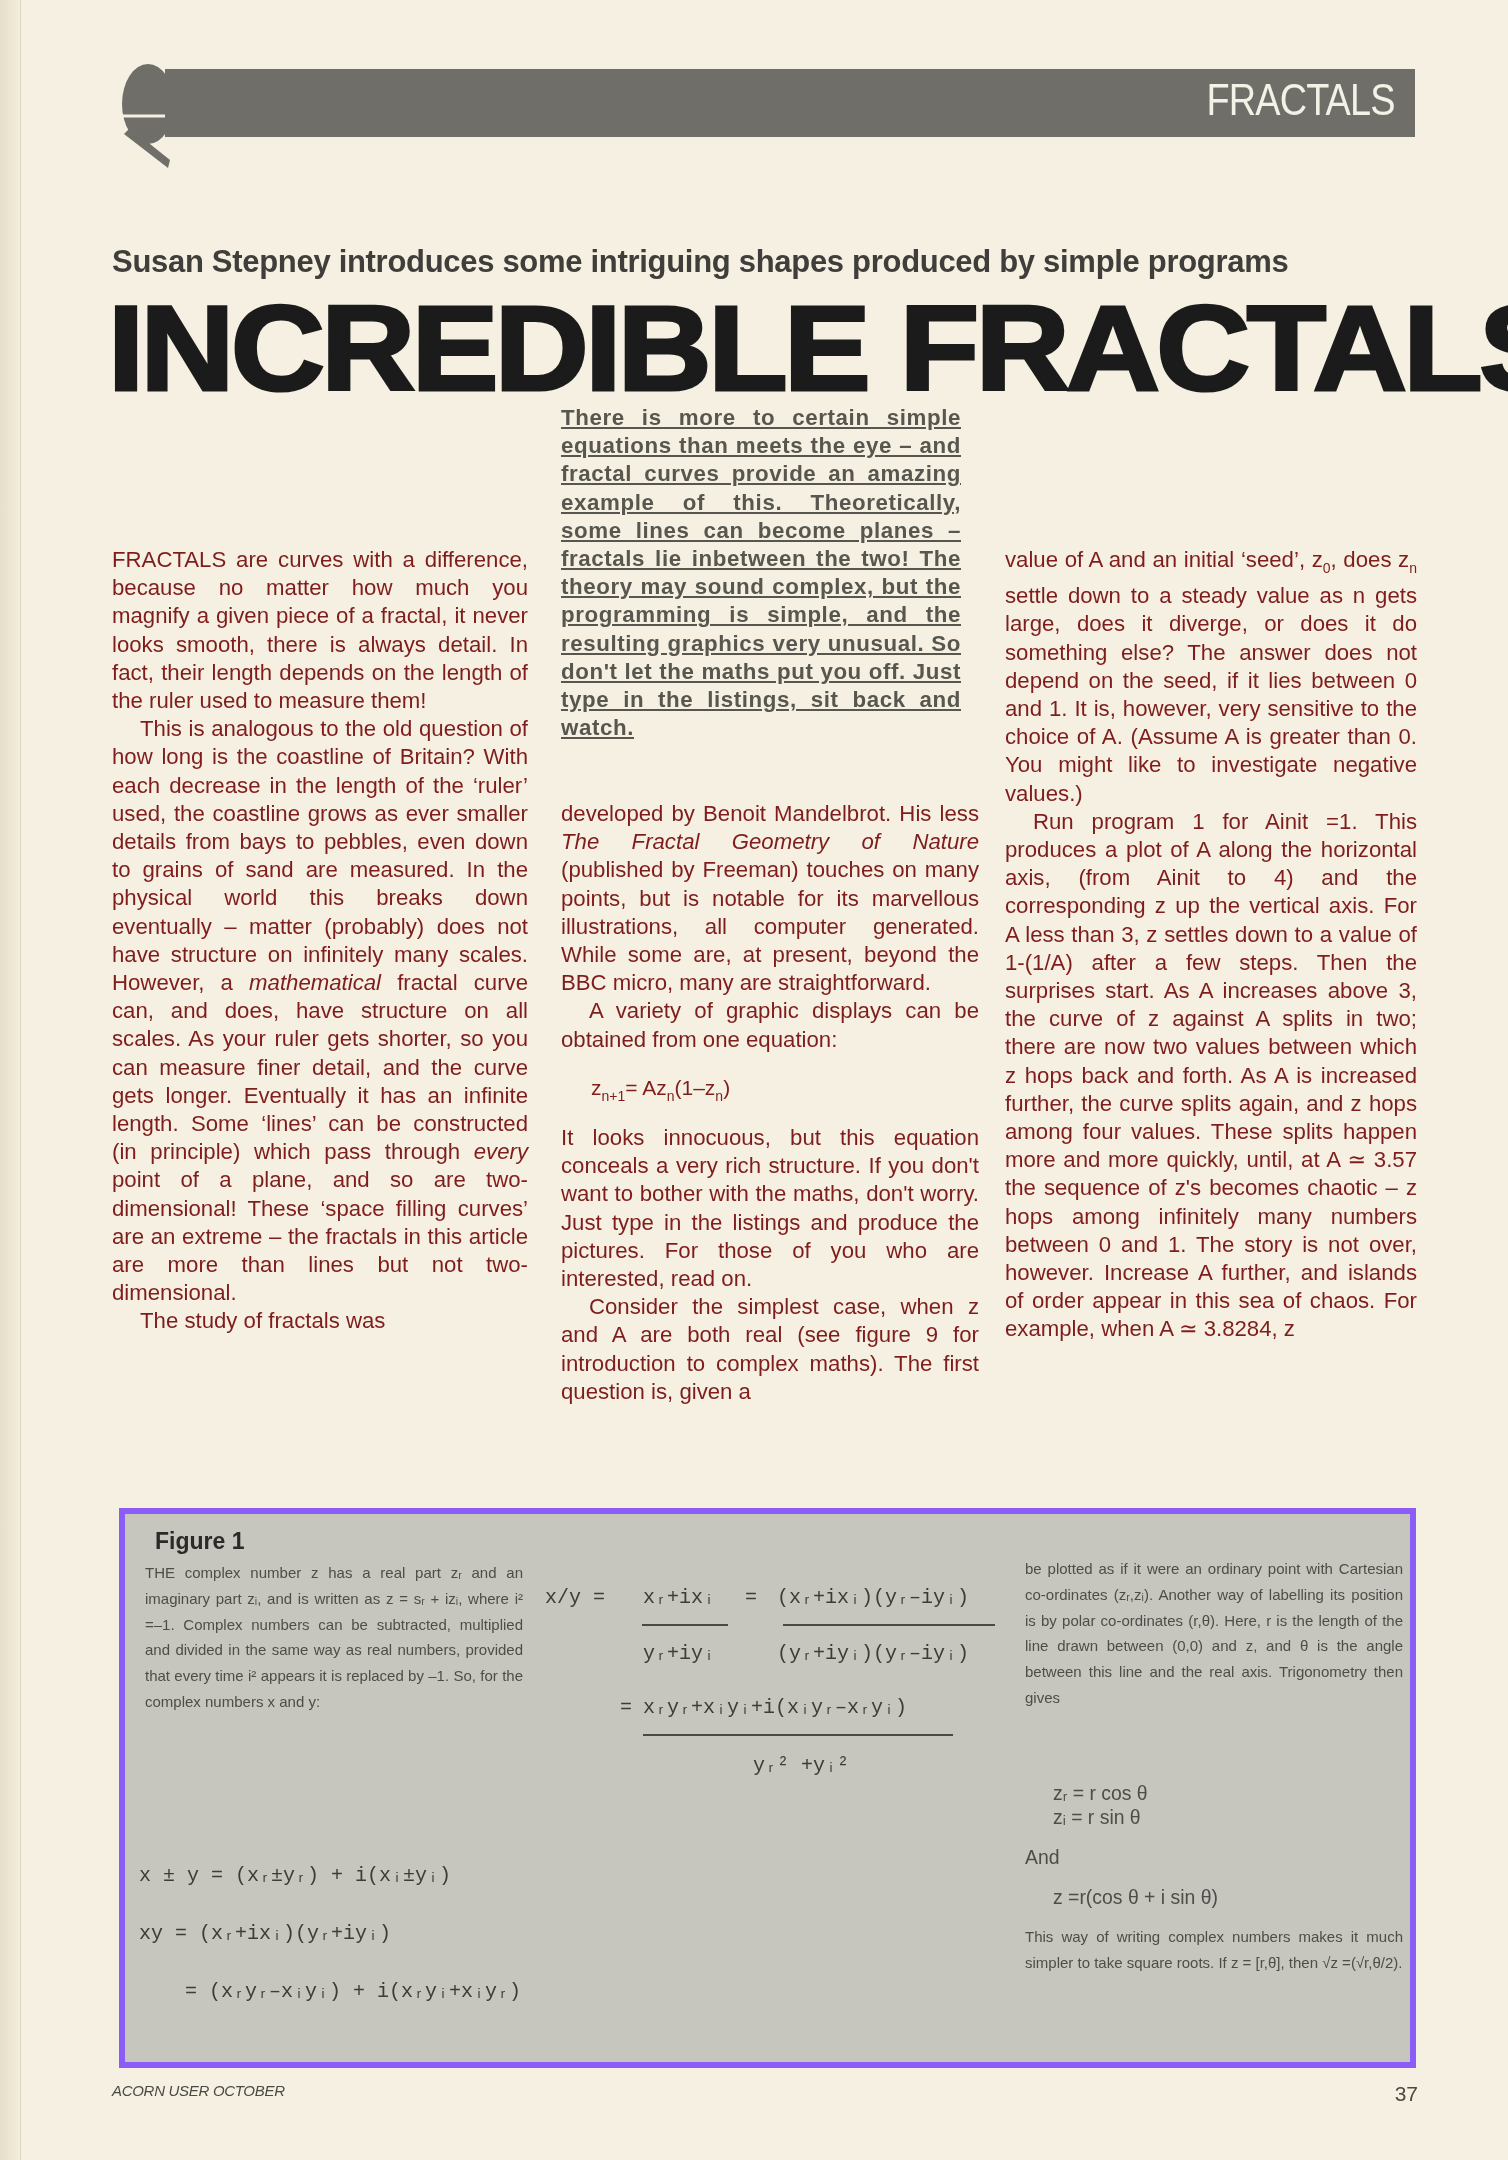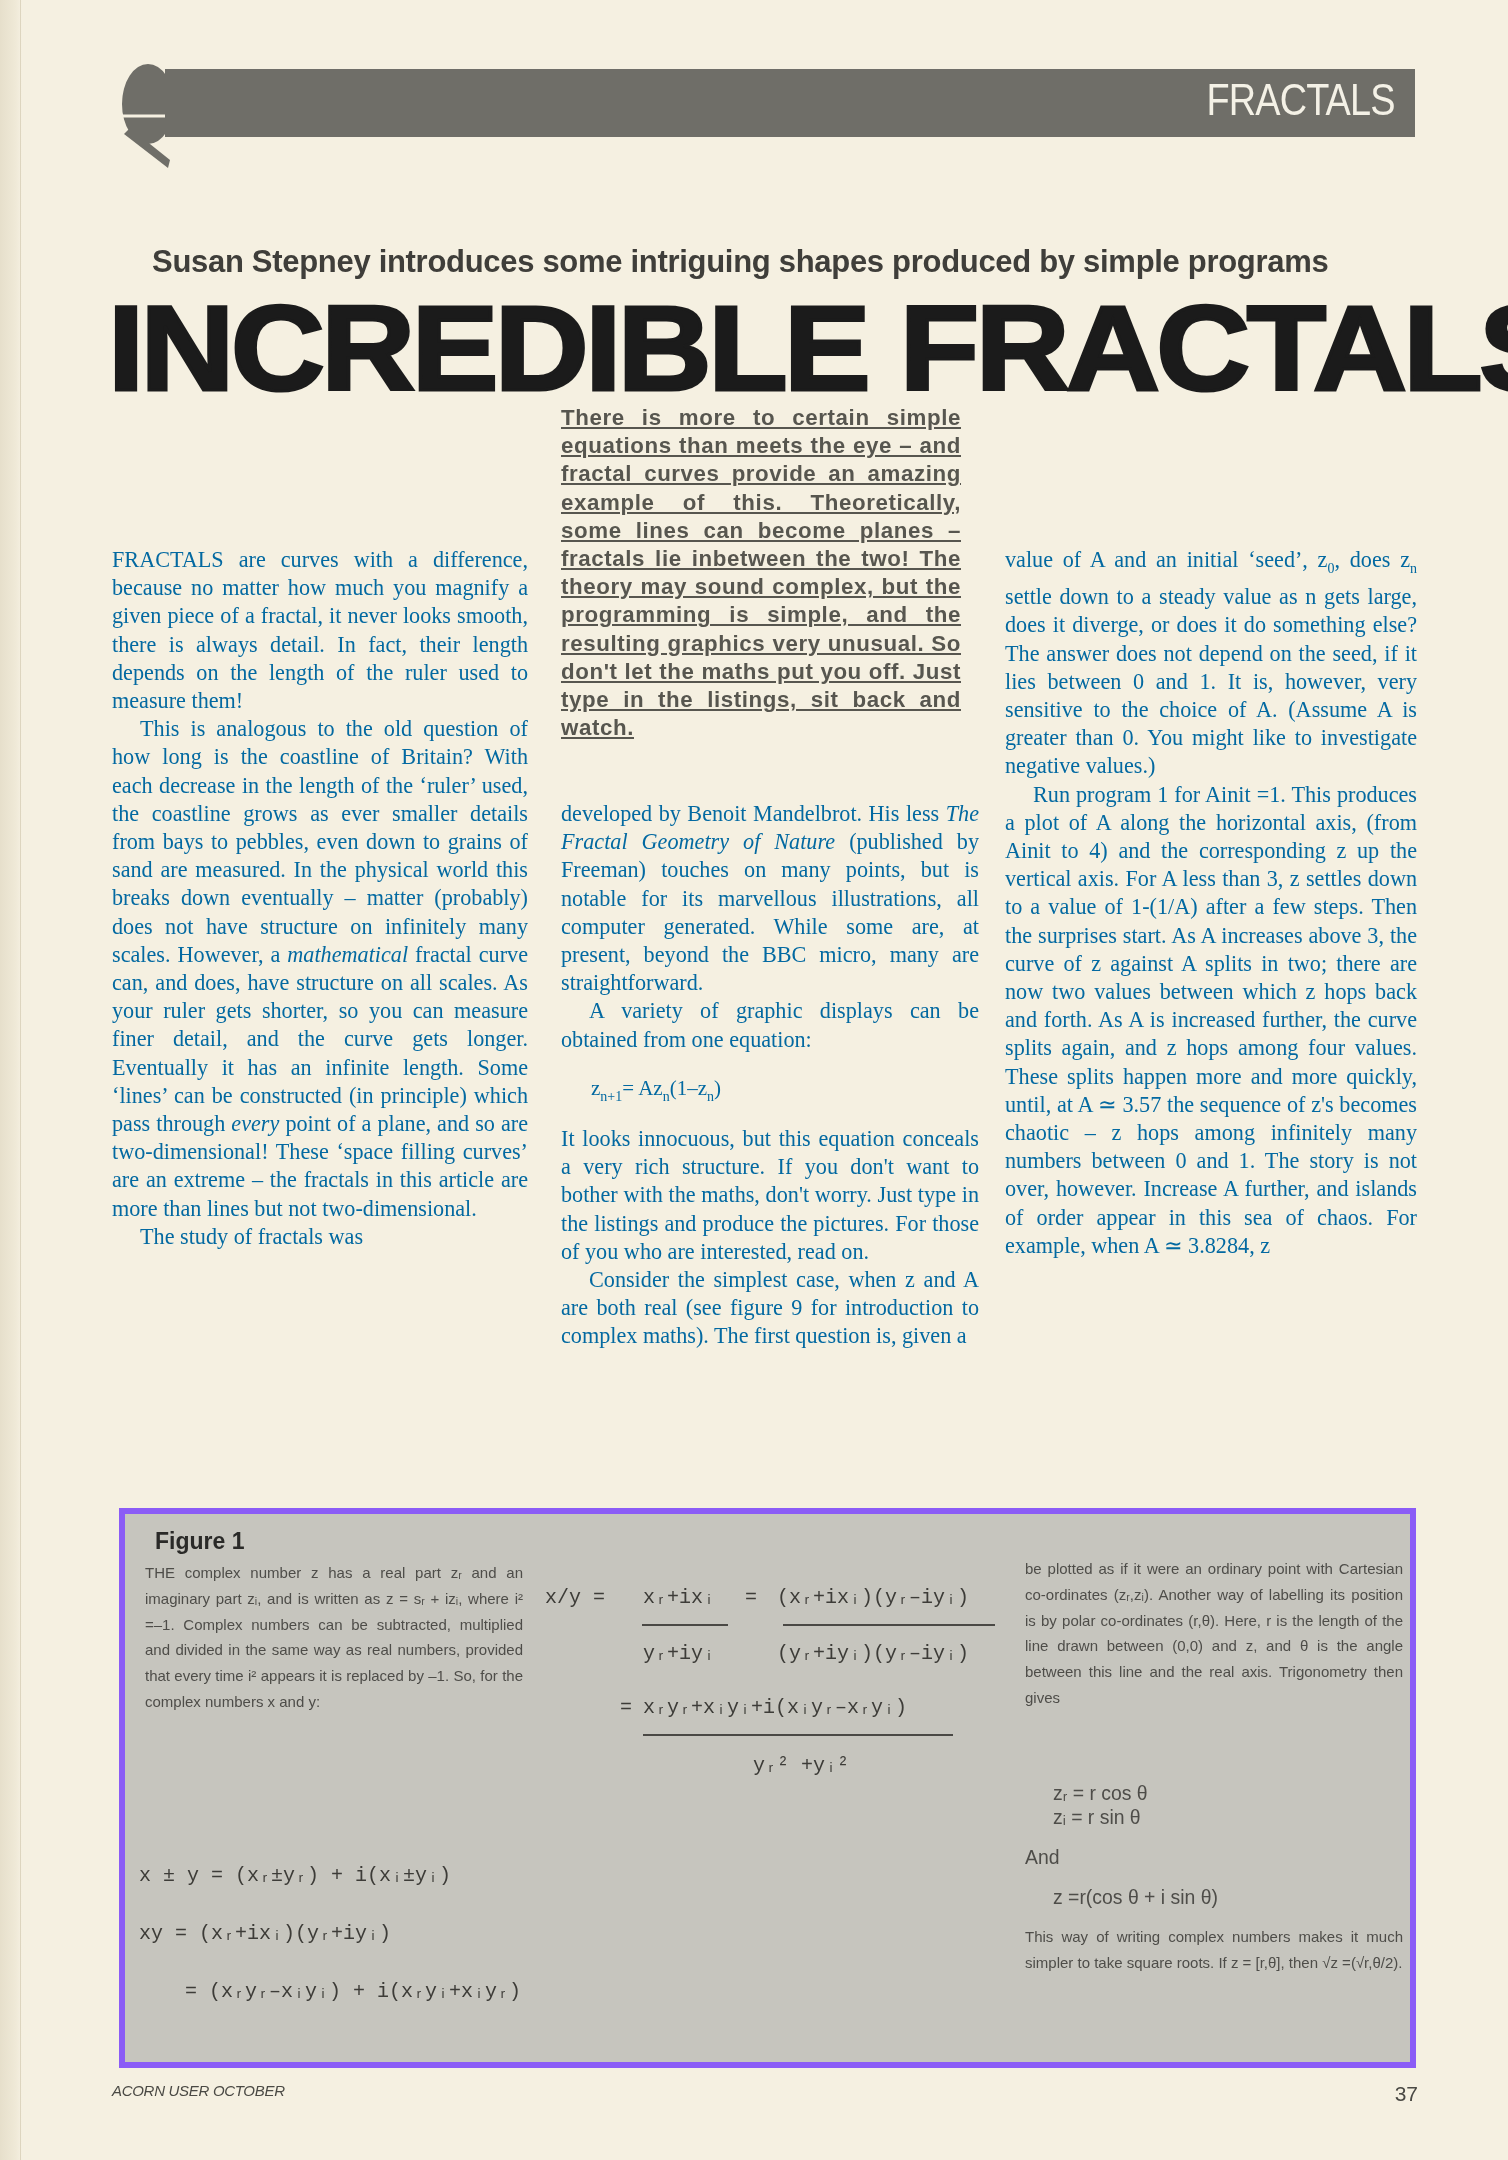--- a/index.html
+++ b/index.html
@@ -26,35 +26,34 @@
     font-family: "Liberation Sans", sans-serif;
     font-size: 44px; color: #f4f1e6; letter-spacing: -1px;
     transform: scaleX(0.86); transform-origin: right center;
   }
   .logo { position: absolute; left: 110px; top: 60px; width: 70px; height: 110px; }
 
   .standfirst {
     position: absolute; left: 112px; top: 244px; width: 1310px;
     font-size: 31px; font-weight: bold; color: #3f3e3a; letter-spacing: -0.3px;
     white-space: nowrap;
-    margin-left: 40px;
   }
   .headline {
     position: absolute; left: 108px; top: 288px; width: 1320px;
     font-family: "Liberation Sans", sans-serif;
     font-weight: 900; font-size: 112px; color: #1b1b1b;
     letter-spacing: -3px; white-space: nowrap; line-height: 1;
     transform: scaleX(1.16) scaleY(1.08); transform-origin: left top;
     -webkit-text-stroke: 3px #1b1b1b;
   }
 
   .col {
     position: absolute; width: 416px;
-    font-size: 22.2px; line-height: 28.2px; color: #0369a1;
-    text-align: justify; hyphens: none; font-family: Liberation Serif, serif;
+    font-size: 22.2px; line-height: 28.2px; color: #7f1d1d;
+    text-align: justify; hyphens: none;
   }
   .col p { text-indent: 0; }
   .col p.ind { text-indent: 28px; }
   .col-1 { left: 112px; top: 546px; }
   .col-2-intro {
     position: absolute; left: 561px; top: 404px; width: 400px;
     font-size: 22.3px; line-height: 28.2px; font-weight: bold; color: #57564f;
     text-align: justify; letter-spacing: 0.6px; text-decoration: underline;
   }
   .col-2 { left: 561px; top: 800px; width: 418px; }

